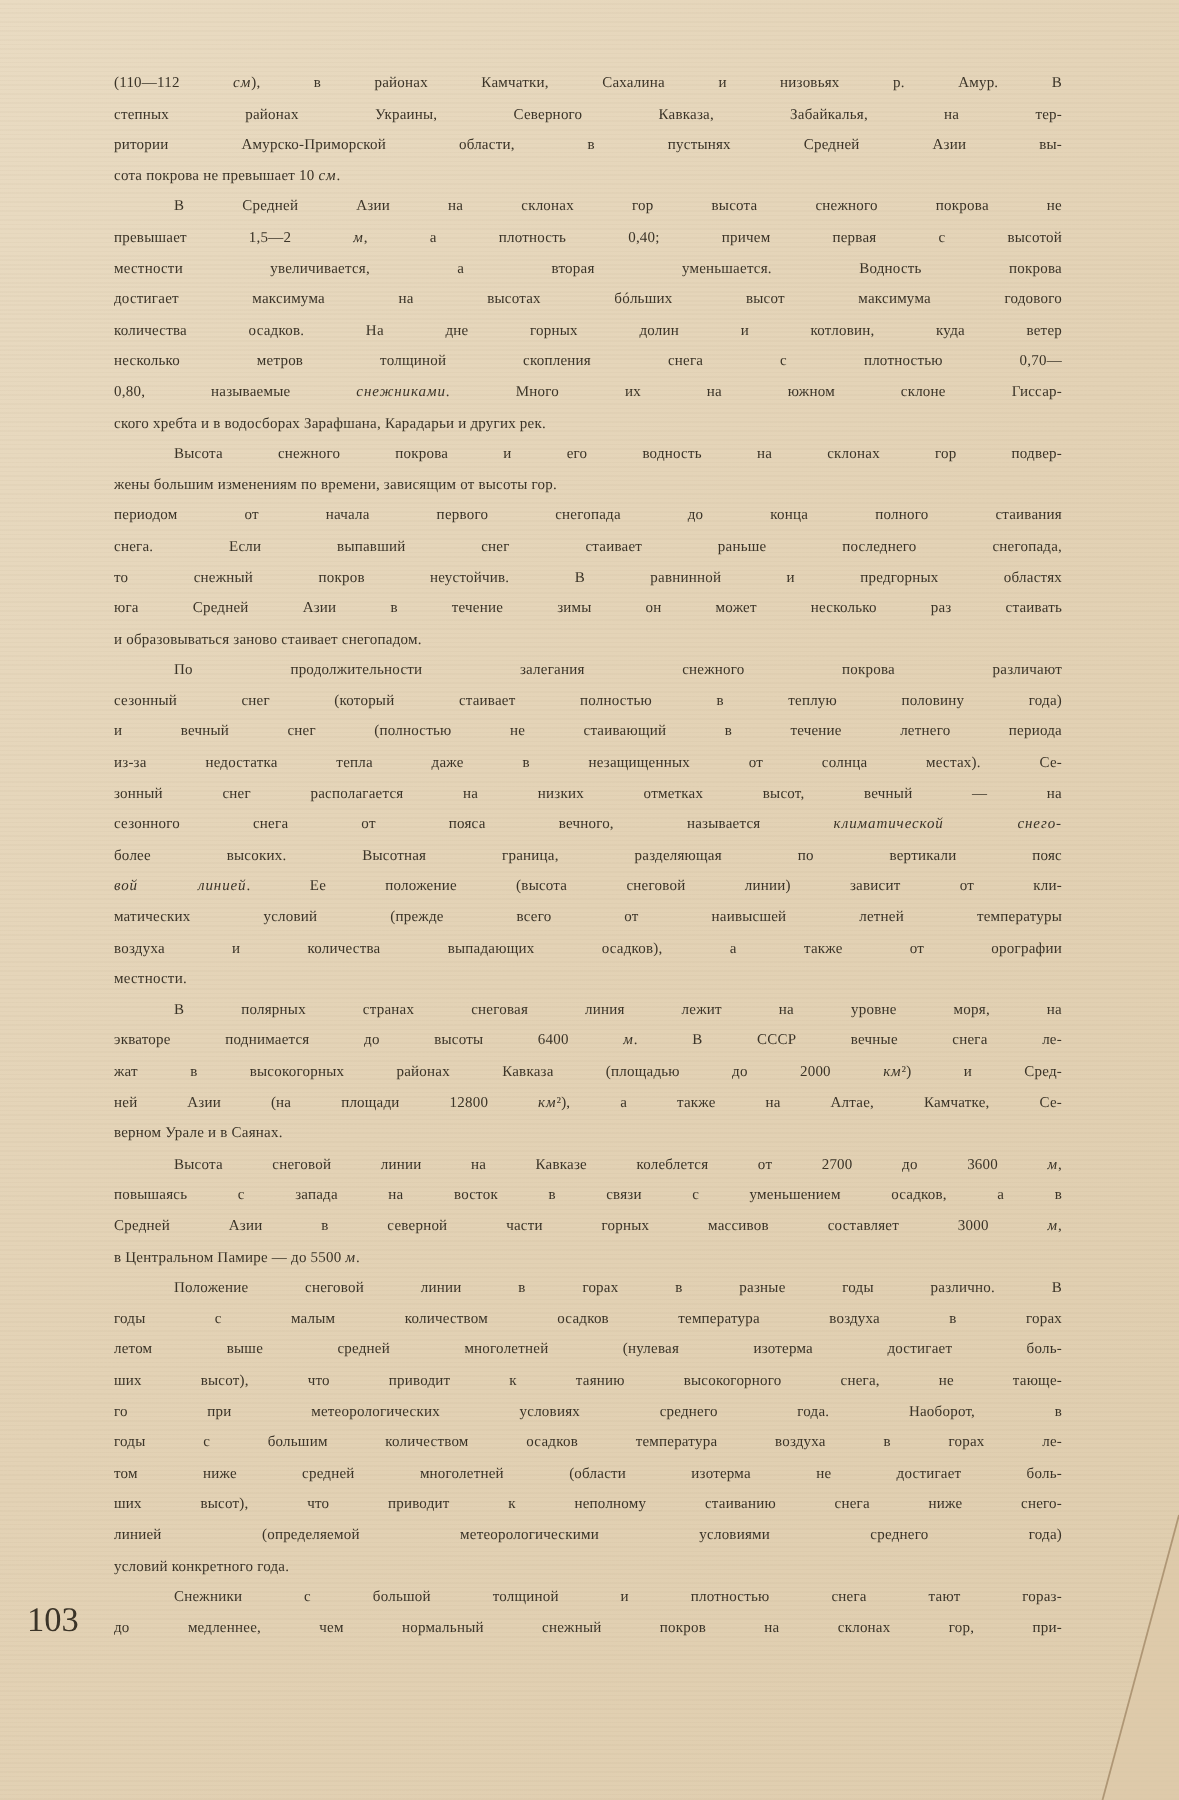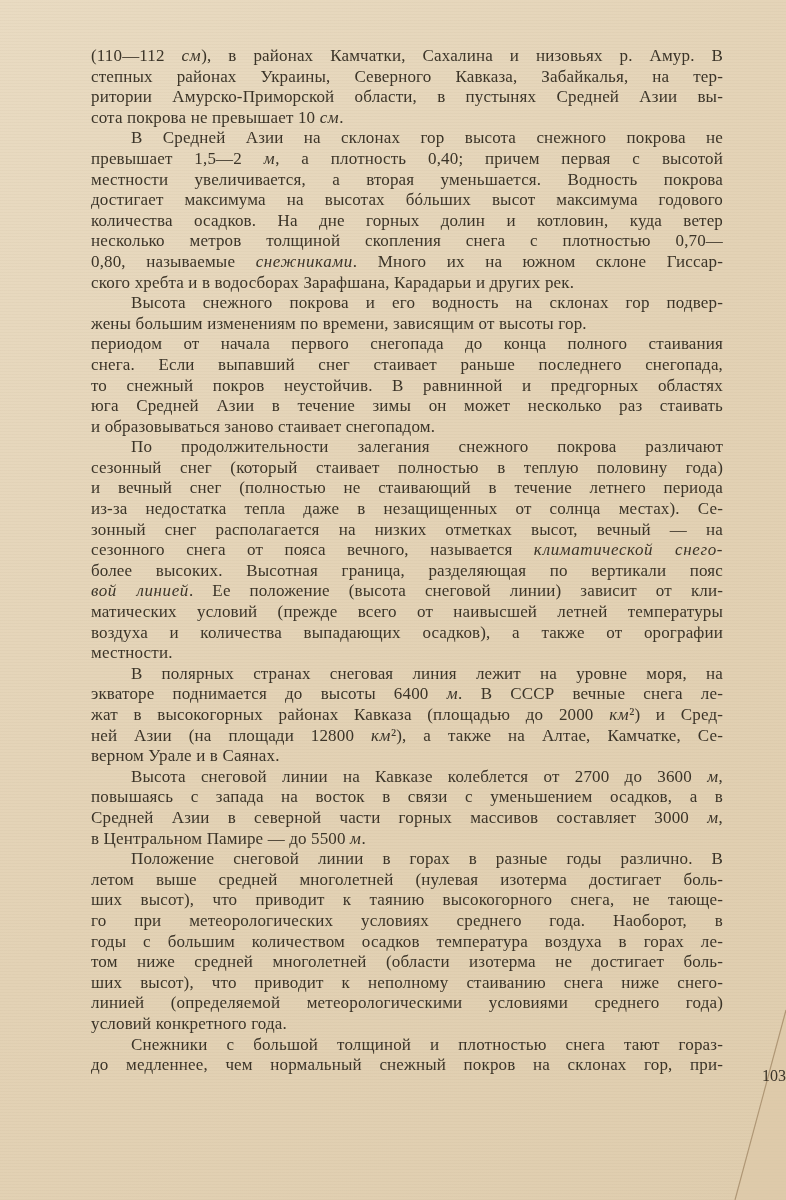--- a/index.html
+++ b/index.html
@@ -14,32 +14,32 @@
     position: absolute; left: 0; top: 0; width: 786px; height: 1200px;
     background:
       repeating-linear-gradient(0deg, rgba(120,100,70,0.035) 0px, rgba(120,100,70,0.035) 1px, transparent 1px, transparent 3px),
       linear-gradient(135deg, #e9dbc2 0%, #e3d2b5 50%, #dfcdae 100%);
   }
   .fold {
     position: absolute; left: 0; top: 0; width: 786px; height: 1200px;
     pointer-events: none;
   }
   .text-block {
-    position: absolute; left: 91px; top: 46px; width: 632px;
-    font-size: 17px; line-height: 20.6px;
+    position: absolute; left: 76px; top: 46px; width: 632px;
+    font-size: 10px; line-height: 20.6px;
     text-align: justify;
     letter-spacing: 0.15px;
   }
   .line { display: block; white-space: nowrap; text-align-last: justify; text-align: justify; }
   .line.last { text-align-last: left; }
   .indent { padding-left: 40px; }
   em { font-style: italic; letter-spacing: 0.6px; }
   .page-number {
     position: absolute; left: 0; width: 786px; top: 1067px;
-    text-align: right; font-size: 16px; padding-left: 18px; box-sizing: border-box;
+    text-align: left; font-size: 23px; padding-left: 18px; box-sizing: border-box;
   }
 </style>
 </head>
 <body>
 
 <div class="page">
   <svg class="fold" viewBox="0 0 786 1200">
     <polygon points="786,1010 786,1200 735,1200" fill="#ddc9a8" opacity="0.7"></polygon>
     <line x1="786" y1="1010" x2="735" y2="1200" stroke="#a48a68" stroke-width="1.2" opacity="0.8"></line>
   </svg>
@@ -93,20 +93,21 @@
         <span class="line last">верном Урале и в Саянах.</span>
       </div>
       <div>
         <span class="line indent">Высота снеговой линии на Кавказе колеблется от 2700 до 3600 <em>м</em>,</span>
         <span class="line">повышаясь с запада на восток в связи с уменьшением осадков, а в</span>
         <span class="line">Средней Азии в северной части горных массивов составляет 3000 <em>м</em>,</span>
         <span class="line last">в Центральном Памире — до 5500 <em>м</em>.</span>
       </div>
       <div>
         <span class="line indent">Положение снеговой линии в горах в разные годы различно. В</span>
+        <span class="line">годы с малым количеством осадков температура воздуха в горах</span>
         <span class="line">летом выше средней многолетней (нулевая изотерма достигает боль-</span>
         <span class="line">ших высот), что приводит к таянию высокогорного снега, не тающе-</span>
         <span class="line">го при метеорологических условиях среднего года. Наоборот, в</span>
         <span class="line">годы с большим количеством осадков температура воздуха в горах ле-</span>
         <span class="line">том ниже средней многолетней (области изотерма не достигает боль-</span>
         <span class="line">ших высот), что приводит к неполному стаиванию снега ниже снего-</span>
         <span class="line">линией (определяемой метеорологическими условиями среднего года)</span>
         <span class="line last">условий конкретного года.</span>
       </div>
       <div>

